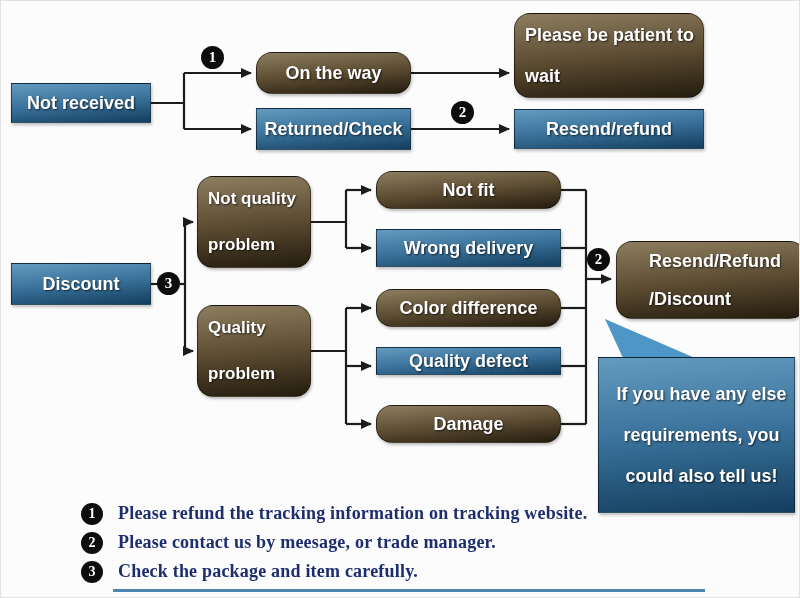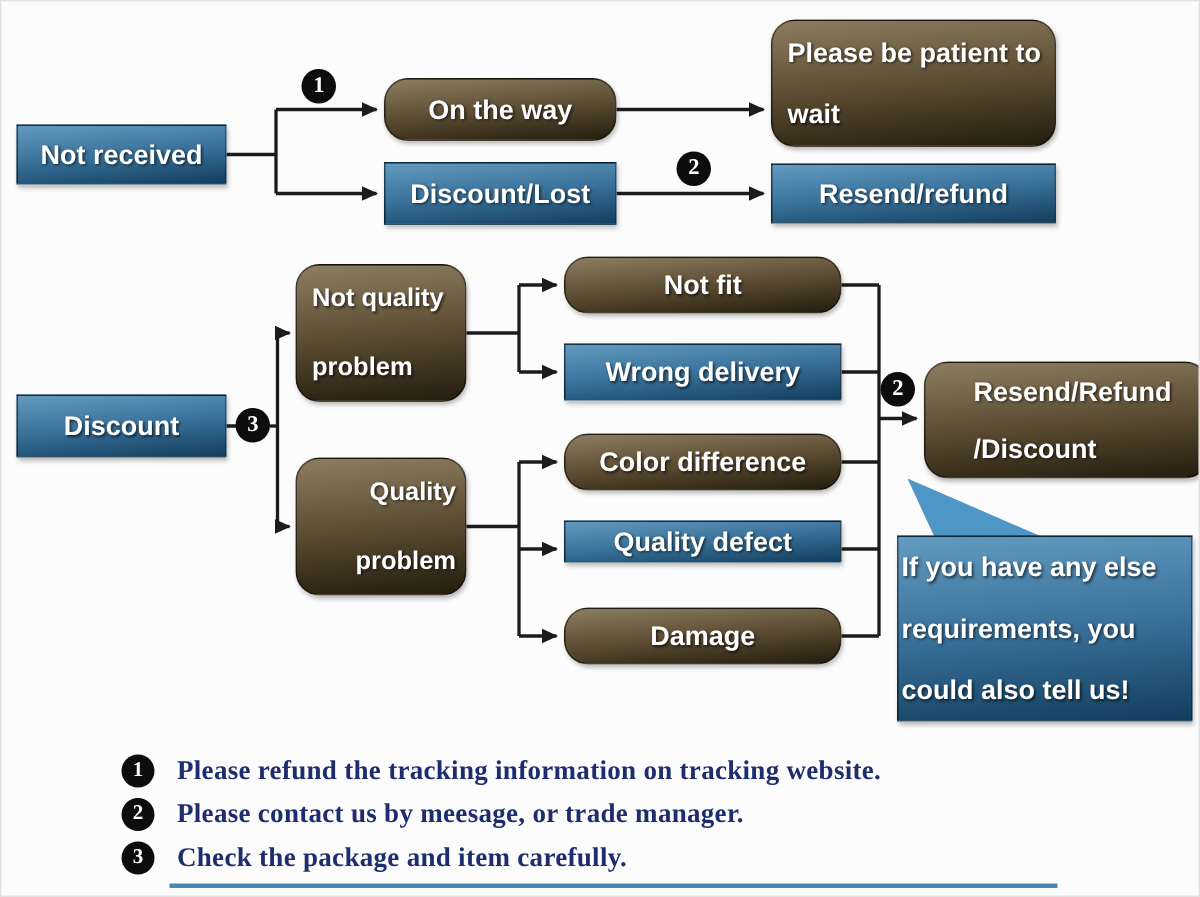--- a/index.html
+++ b/index.html
@@ -76,36 +76,36 @@
       <line x1="560" y1="365" x2="585" y2="365"></line>
       <line x1="560" y1="423" x2="585" y2="423"></line>
       <line x1="585" y1="189" x2="585" y2="423"></line>
       <line x1="585" y1="278" x2="610" y2="278" marker-end="url(#ah)"></line>
     </g>
     <polygon points="604,318 694,357 622,357" fill="#4e96c6"></polygon>
   </svg>
 
   <div class="node blue" style="left:10px;  top:82px;  width:140px; height:40px;">Not received</div>
   <div class="node brown" style="left:255px; top:51px;  width:155px; height:42px;">On the way</div>
-  <div class="node blue" style="left:255px; top:107px; width:155px; height:42px;">Discount/Lost</div>
+  <div class="node blue" style="left:255px; top:107px; width:155px; height:42px;">Returned/Check</div>
   <div class="node brown left" style="left:513px; top:12px; width:190px; height:85px; line-height:41px;">Please be patient to wait</div>
   <div class="node blue" style="left:513px; top:108px; width:190px; height:40px;">Resend/refund</div>
 
   <div class="node blue" style="left:10px;  top:262px; width:140px; height:42px;">Discount</div>
   <div class="node brown left" style="left:196px; top:175px; width:114px; height:92px; line-height:46px; font-size:17px;">Not quality problem</div>
-  <div class="node brown left" style="left:196px; top:304px; width:114px; height:92px; line-height:46px; font-size:17px;text-align:right;">Quality problem</div>
+  <div class="node brown left" style="left:196px; top:304px; width:114px; height:92px; line-height:46px; font-size:17px;">Quality problem</div>
 
   <div class="node brown" style="left:375px; top:170px; width:185px; height:38px;">Not fit</div>
   <div class="node blue" style="left:375px; top:228px; width:185px; height:38px;">Wrong delivery</div>
   <div class="node brown" style="left:375px; top:288px; width:185px; height:38px;">Color difference</div>
   <div class="node blue" style="left:375px; top:346px; width:185px; height:28px;">Quality defect</div>
   <div class="node brown" style="left:375px; top:404px; width:185px; height:38px;">Damage</div>
 
   <div class="node brown left" style="left:615px; top:240px; width:190px; height:78px; line-height:38px;padding-left:32px;">Resend/Refund /Discount</div>
-  <div class="node blue left" style="left:597px; top:356px; width:197px; height:124px; line-height:41px; padding-left:2px;">If you have any else requirements, you could also tell us!</div>
+  <div class="node blue left" style="left:597px; top:356px; width:197px; height:156px; line-height:41px; padding-left:16px;text-align:center;">If you have any else requirements, you could also tell us!</div>
 
   <div class="marker" style="left:200px; top:45px;">1</div>
   <div class="marker" style="left:450px; top:100px;">2</div>
   <div class="marker" style="left:156px; top:271px;">3</div>
   <div class="marker" style="left:586px; top:247px;">2</div>
 
   <div class="legend">
     <div class="legend-row">
       <span class="legend-num">1</span>
       <span class="legend-text">Please refund the tracking information on tracking website.</span>

